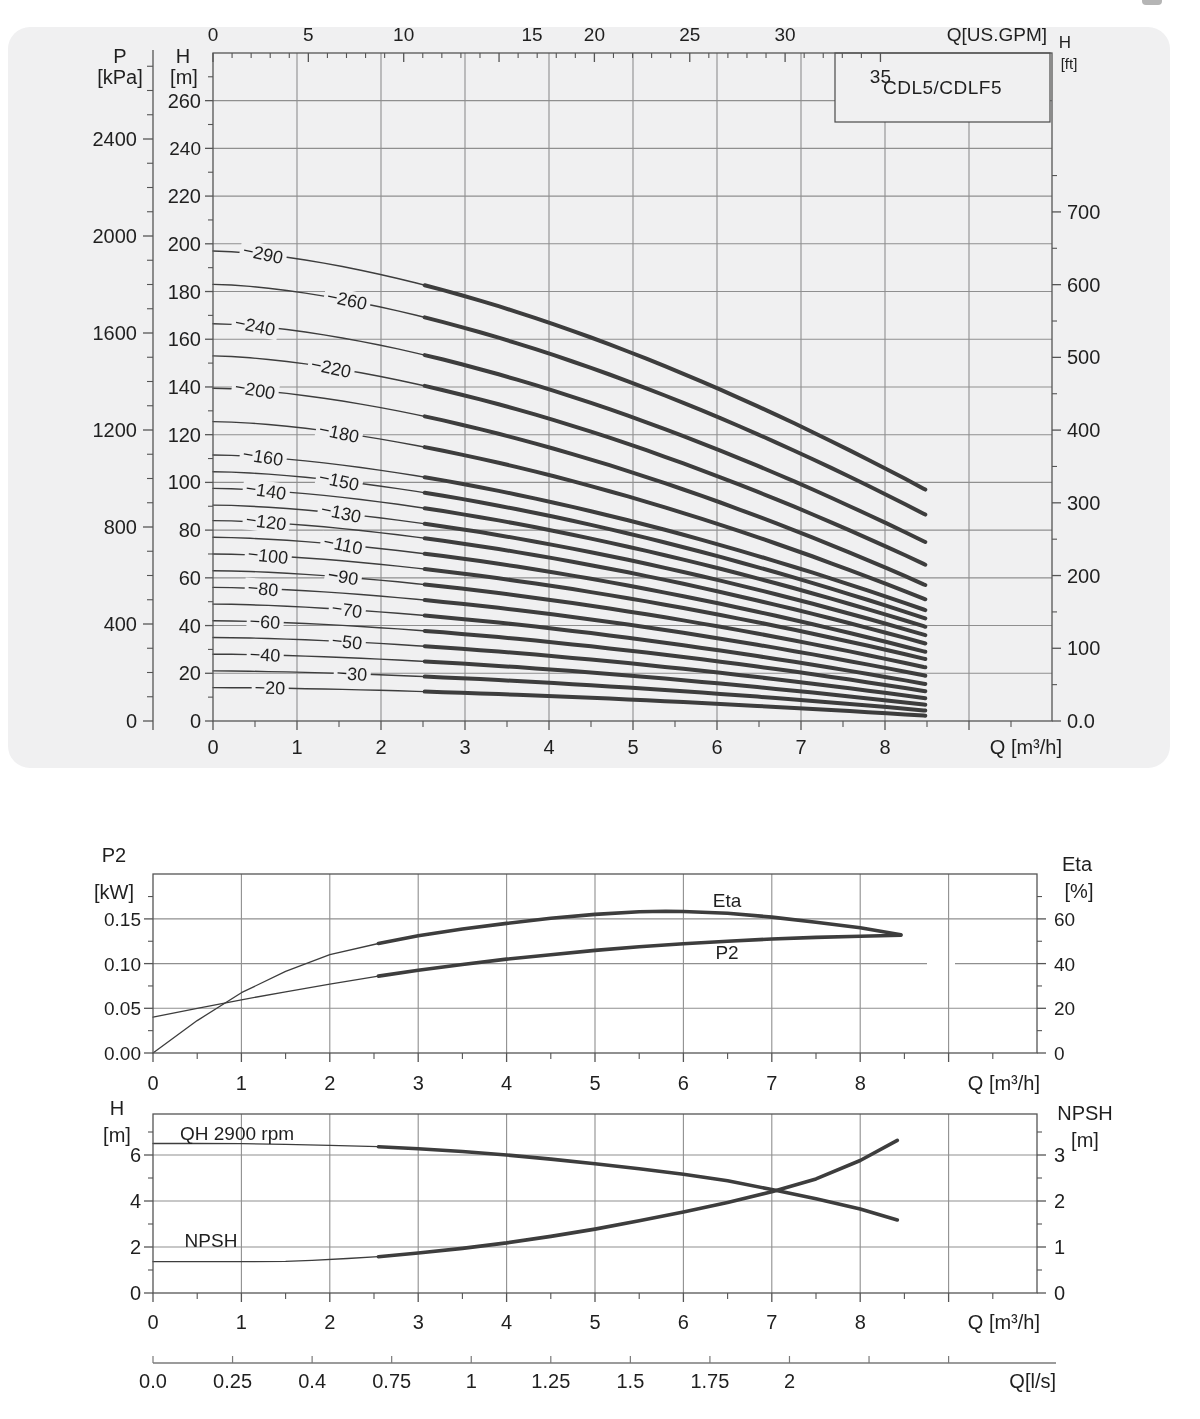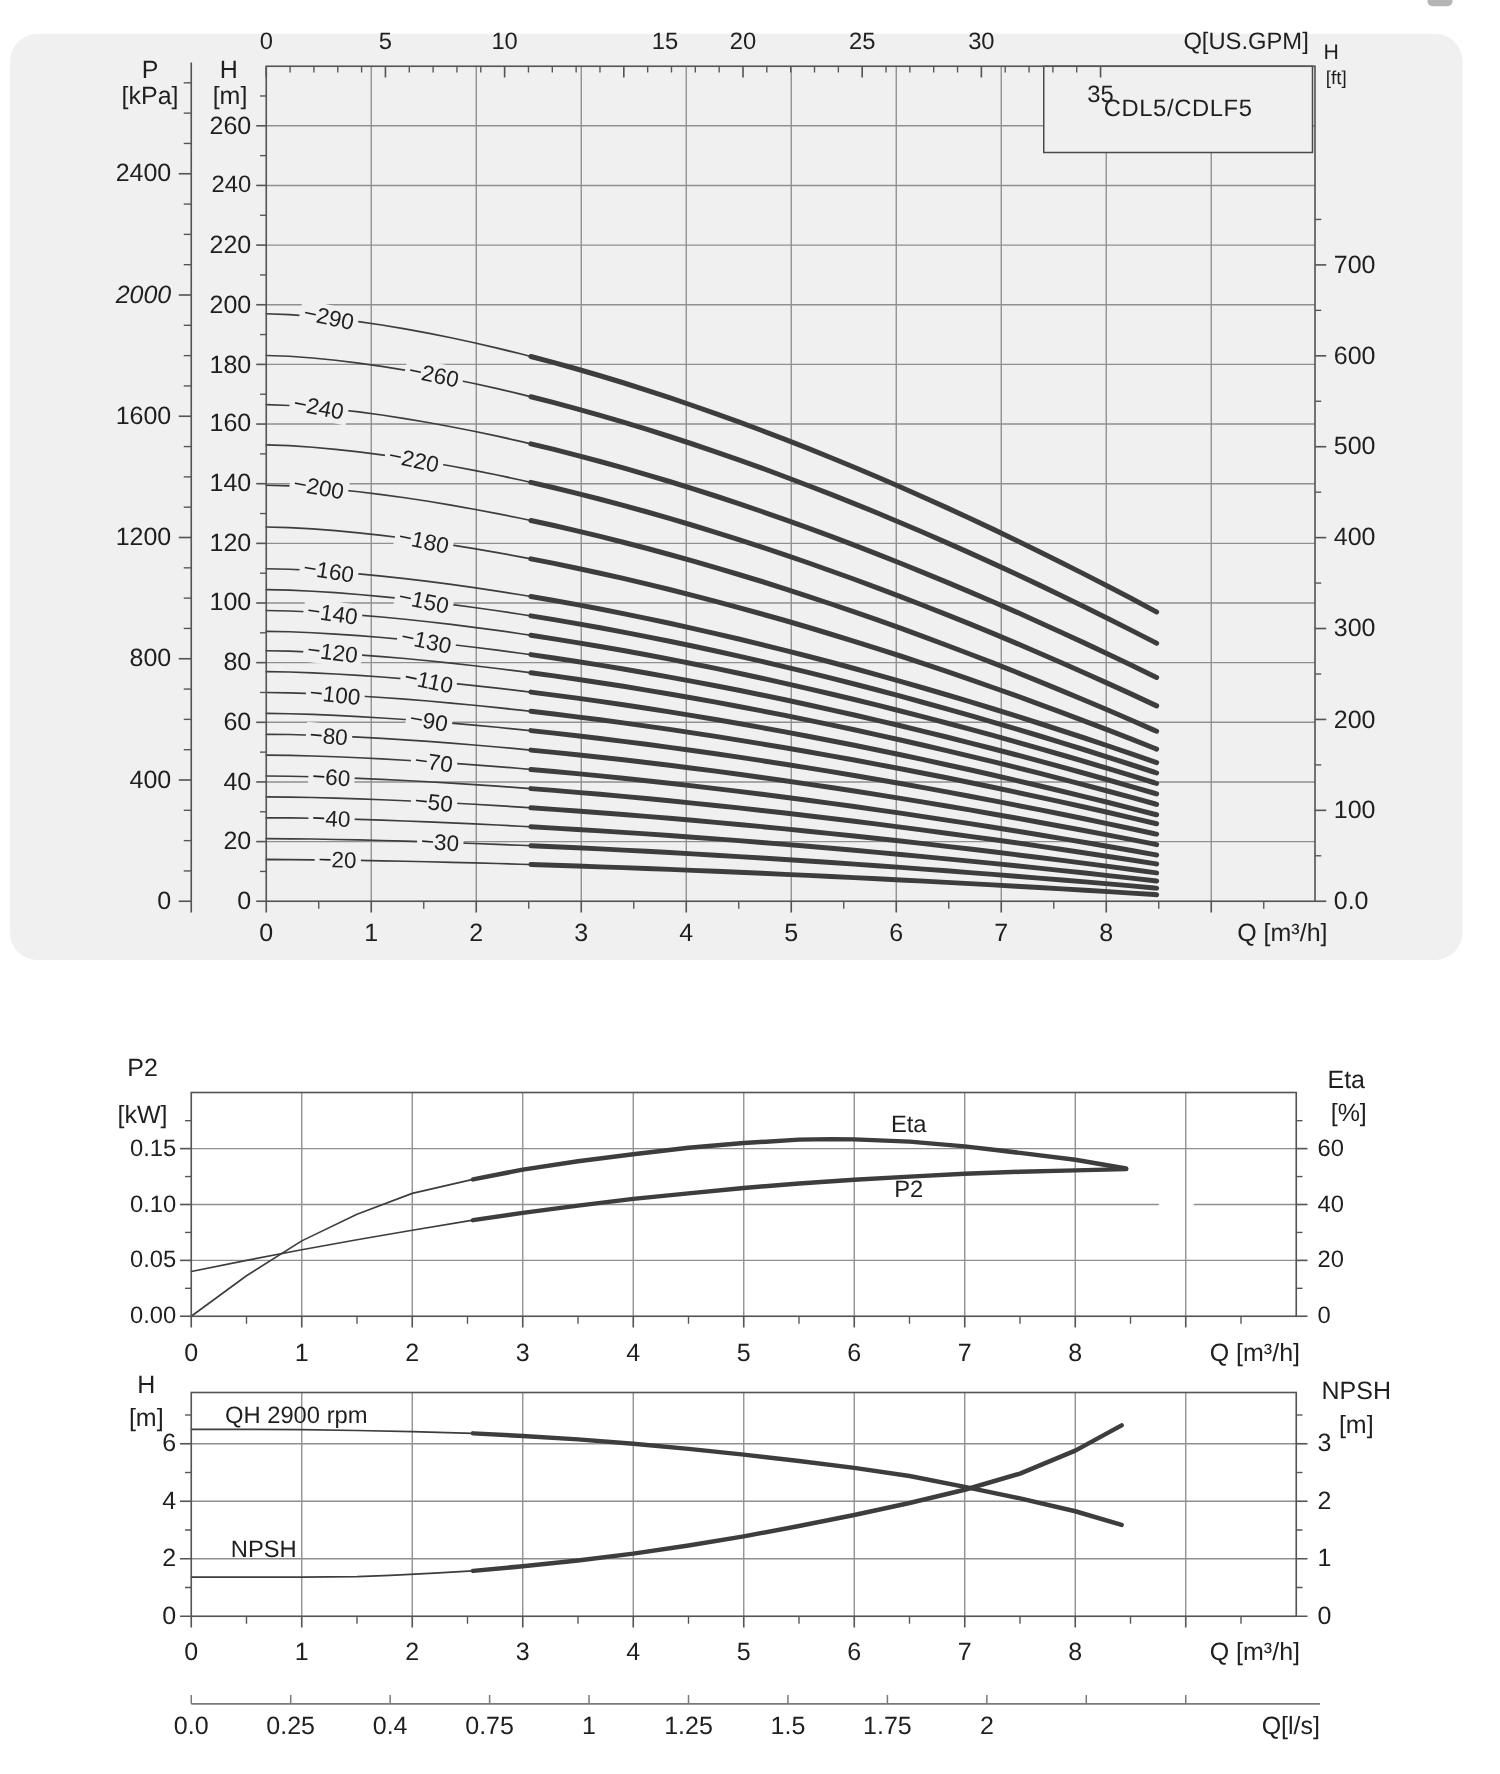--- a/index.html
+++ b/index.html
@@ -359,21 +359,21 @@
       <div class="lbl" style="font-size: 18px; left: 265.08px; top: 621.859px; transform: translate(-50%, -50%) rotate(4.1469deg); background: rgb(240, 240, 241); padding: 1px 3px;">−60</div>
       <div class="lbl" style="font-size: 18px; left: 347.4px; top: 641.711px; transform: translate(-50%, -50%) rotate(6.32805deg); background: rgb(240, 240, 241); padding: 1px 3px;">−50</div>
       <div class="lbl" style="font-size: 18px; left: 265.08px; top: 654.962px; transform: translate(-50%, -50%) rotate(2.98066deg); background: rgb(240, 240, 241); padding: 1px 3px;">−40</div>
       <div class="lbl" style="font-size: 18px; left: 351.6px; top: 673.78px; transform: translate(-50%, -50%) rotate(4.19818deg); background: rgb(240, 240, 241); padding: 1px 3px;">−30</div>
       <div class="lbl" style="font-size: 18px; left: 270.12px; top: 688.093px; transform: translate(-50%, -50%) rotate(1.75381deg); background: rgb(240, 240, 241); padding: 1px 3px;">−20</div>
       <div class="lbl" style="font-size: 20px; left: 137px; top: 721px; transform: translate(-100%, -50%);">0</div>
       <div class="lbl" style="font-size: 20px; left: 137px; top: 624px; transform: translate(-100%, -50%);">400</div>
       <div class="lbl" style="font-size: 20px; left: 137px; top: 527px; transform: translate(-100%, -50%);">800</div>
       <div class="lbl" style="font-size: 20px; left: 137px; top: 430px; transform: translate(-100%, -50%);">1200</div>
       <div class="lbl" style="font-size: 20px; left: 137px; top: 333px; transform: translate(-100%, -50%);">1600</div>
-      <div class="lbl" style="font-size: 20px; left: 137px; top: 236px; transform: translate(-100%, -50%); font-style: italic;">2000</div>
+      <div class="lbl" style="font-size: 20px; left: 137px; top: 236px; transform: translate(-100%, -50%);">2000</div>
       <div class="lbl" style="font-size: 20px; left: 137px; top: 139px; transform: translate(-100%, -50%);">2400</div>
       <div class="lbl" style="font-size: 20px; left: 201px; top: 721px; transform: translate(-100%, -50%);">0</div>
       <div class="lbl" style="font-size: 20px; left: 201px; top: 673.28px; transform: translate(-100%, -50%);">20</div>
       <div class="lbl" style="font-size: 20px; left: 201px; top: 625.56px; transform: translate(-100%, -50%);">40</div>
       <div class="lbl" style="font-size: 20px; left: 201px; top: 577.84px; transform: translate(-100%, -50%);">60</div>
       <div class="lbl" style="font-size: 20px; left: 201px; top: 530.12px; transform: translate(-100%, -50%);">80</div>
       <div class="lbl" style="font-size: 20px; left: 201px; top: 482.4px; transform: translate(-100%, -50%);">100</div>
       <div class="lbl" style="font-size: 20px; left: 201px; top: 434.68px; transform: translate(-100%, -50%);">120</div>
       <div class="lbl" style="font-size: 20px; left: 201px; top: 386.96px; transform: translate(-100%, -50%);">140</div>
       <div class="lbl" style="font-size: 20px; left: 201px; top: 339.24px; transform: translate(-100%, -50%);">160</div>

